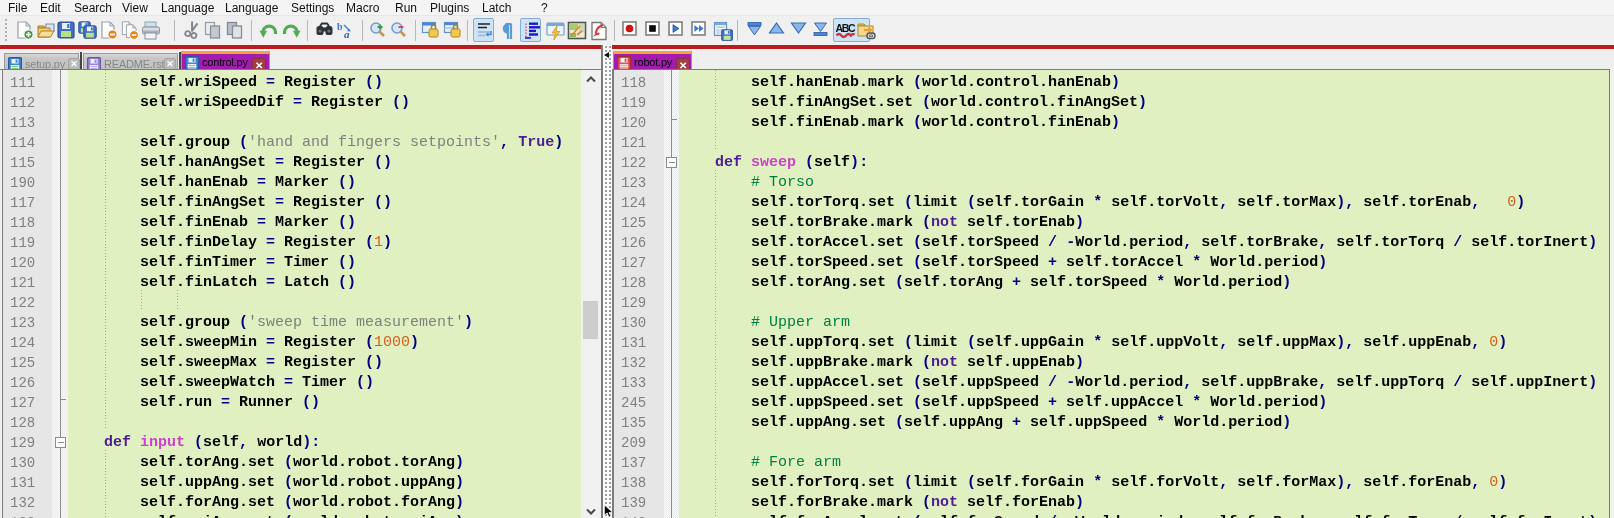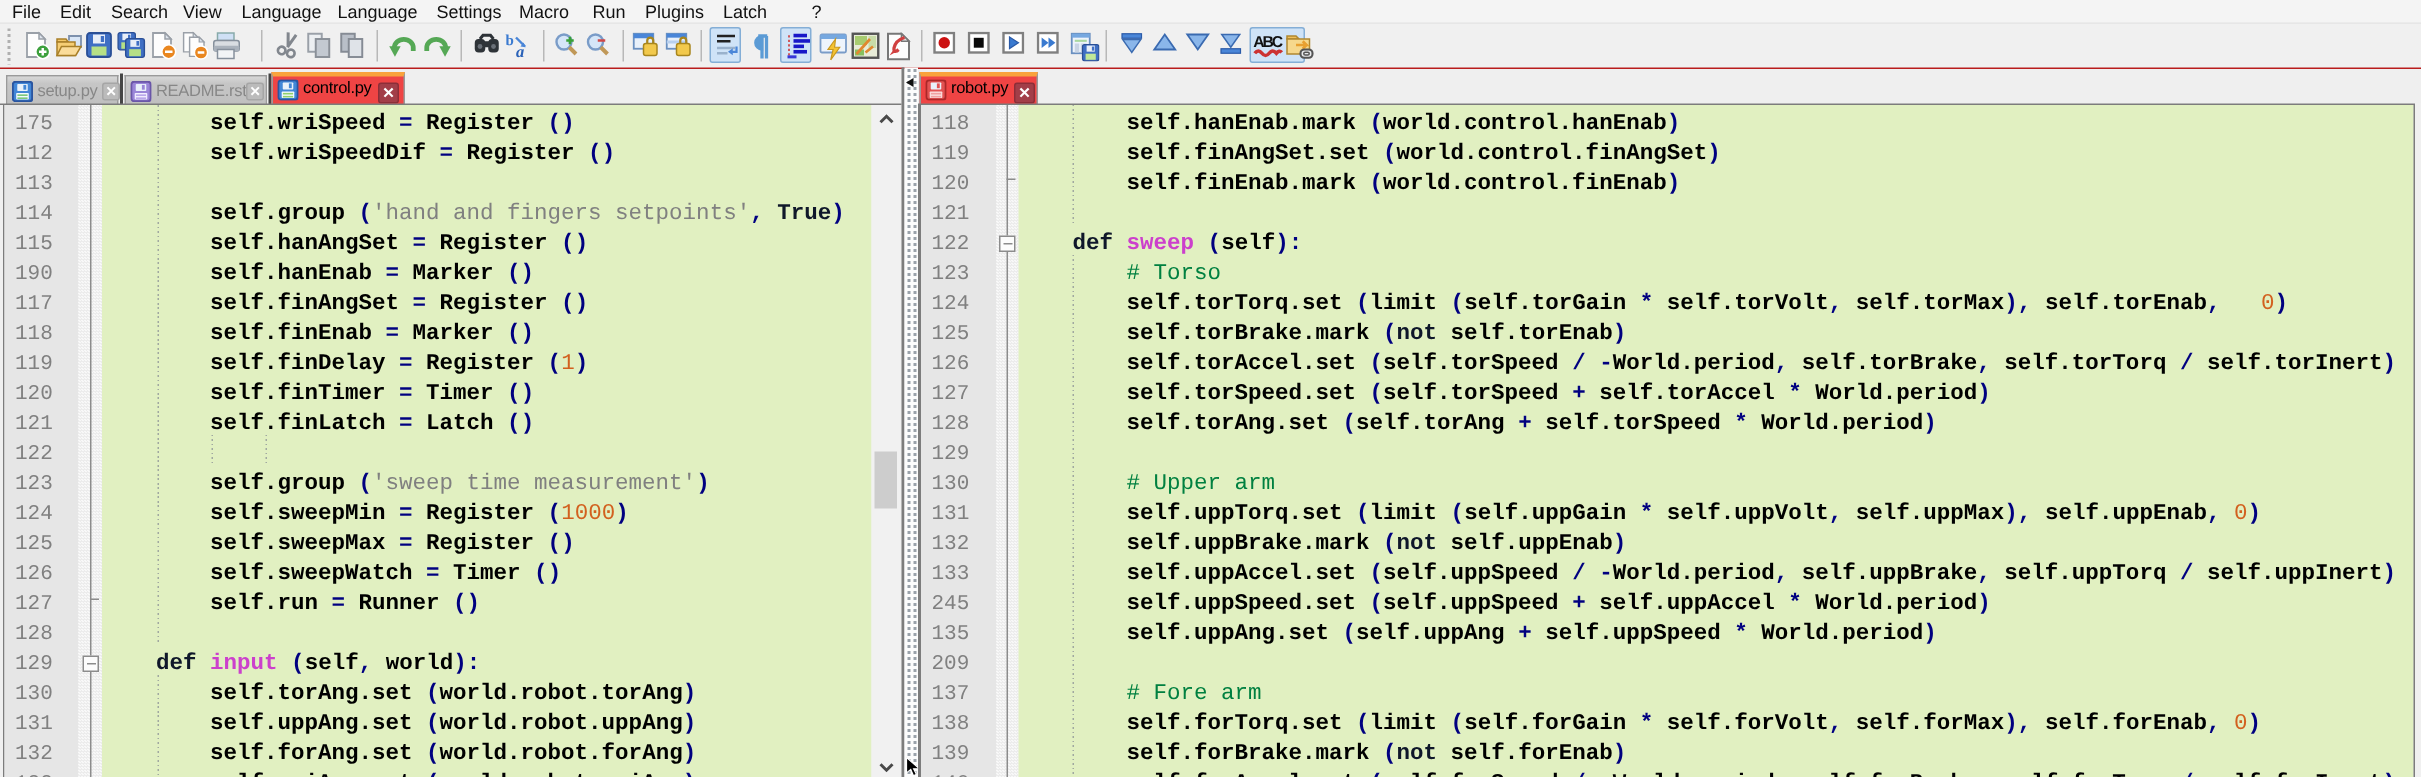--- a/index.html
+++ b/index.html
@@ -4,42 +4,42 @@
 *{margin:0;padding:0;box-sizing:border-box}
 html,body{width:1614px;height:518px;overflow:hidden}
 body{position:relative;font-family:"Liberation Sans",sans-serif;background:#f0f0f0}
 .abs{position:absolute}
 #menubar{position:absolute;left:0;top:0;width:1614px;height:15px;background:#f4f4f4}
 #menubar span{position:absolute;top:1px;font-size:12px;color:#111}
 #toolbar{position:absolute;left:0;top:15px;width:1614px;height:30px;background:#f0f0f0;border-top:1px solid #e6e6e6}
 .ticon{position:absolute;top:5px}
 .thl{position:absolute;top:2px;height:24px;background:#cfe3f7;border:1px solid #84aed6;border-radius:2px;padding:1px}
 .tsep{position:absolute;top:4px;width:1px;height:21px;background:#b8b8b8}
-#tabrow{position:absolute;left:0;top:45px;width:1614px;height:24px;background:#efefef;border-top:1px solid #b91c1c}
+#tabrow{position:absolute;left:0;top:45px;width:1614px;height:24px;background:#efefef;border-top:4px solid #b91c1c}
 .tab{position:absolute;top:4px;height:20px;background:linear-gradient(#d7d7d7,#c6c6c6 25%,#bfbfbf);border:1px solid #9a9a9a;border-bottom:none;color:#878787;font-size:11px;letter-spacing:-0.2px}
-.tab.active{top:2px;height:22px;background:#ef4444;border-top:3px solid #f9a23c;color:#000}
+.tab.active{top:2px;height:22px;background:#a21caf;border-top:3px solid #f9a23c;color:#000}
 .tabsep{position:absolute;top:3px;height:21px;width:2px;background:#454545}
 .tab svg{position:absolute;left:3px;top:3px}
 .tab.active svg{top:2px}
 .tab .lbl{position:absolute;left:20px;top:3.5px;white-space:nowrap}
 .tab.active .lbl{left:20px;top:2px}
 .xb{position:absolute;width:12px;height:12px;top:4px;border-radius:2px;font-size:9px;line-height:11px;text-align:center;color:#fff;font-weight:bold}
 .xg{background:#bbbbbb;border:1px solid #a6a6a6}
 .xr{background:#a23e48;border:1px solid #8c2e38}
 .tab.active .xb{top:4px;width:14px;height:14px;line-height:13px;font-size:10px}
 .edge{position:absolute;background:#7c7c7c}
 .gutter{position:absolute;background:#e6e6e6;color:#808080;font-family:"Liberation Mono",monospace;font-size:14px;padding-top:3px}
 .gutter .r{height:20px;line-height:20px;padding-left:7px}
 .fold{position:absolute;background:
  repeating-conic-gradient(#f8f8f8 0% 25%, #ececec 0% 50%) 0 0/2px 2px}
 .codearea{position:absolute;background:#e1f0c1;overflow:hidden}
 pre{font-family:"Liberation Mono",monospace;font-size:15px;line-height:20px;font-weight:bold;color:#000;padding-top:3px}
 pre .r{height:20px;white-space:pre}
 i{font-style:normal}
-i.k{color:#0f172a}
+i.k{color:#4c1d95}
 i.o{color:#000080}
 i.f{color:#cc40cc}
 i.c{color:#008040;font-weight:normal}
 i.s{color:#808080;font-weight:normal}
 i.n{color:#d2601e;font-weight:normal}
 .guide{position:absolute;width:1px;background-image:repeating-linear-gradient(180deg,#a0a8a0 0 1px,rgba(0,0,0,0) 1px 3px)}
 .foldline{position:absolute;width:1px;background:#8c8c8c}
 .foldbox{position:absolute;width:11px;height:11px;background:#fcfcfc;border:1px solid #8c8c8c}
 .foldbox::after{content:"";position:absolute;left:1.5px;top:3.5px;width:6px;height:1px;background:#8c8c8c}
 .sb{position:absolute;background:#f1f1f1}
@@ -326,21 +326,21 @@
         <rect x="3.6" y="8.9" width="6.8" height="1.1" fill="#f0a0a0"></rect>
         <rect x="3.6" y="10.9" width="6.8" height="1.1" fill="#f0a0a0"></rect>
       </svg>
       <span class="lbl">robot.py</span>
       <span class="xb xr" style="left:62px">✕</span>
     </div>
   </div>
 <div class="edge" style="left:0;top:69px;width:601px;height:1px"></div>
 <div class="edge" style="left:2px;top:70px;width:1px;height:448px"></div>
 <div class="gutter" style="left:3px;top:70px;width:49px;height:448px">
-    <div class="r">175</div>
+    <div class="r">111</div>
     <div class="r">112</div>
     <div class="r">113</div>
     <div class="r">114</div>
     <div class="r">115</div>
     <div class="r">190</div>
     <div class="r">117</div>
     <div class="r">118</div>
     <div class="r">119</div>
     <div class="r">120</div>
     <div class="r">121</div>

